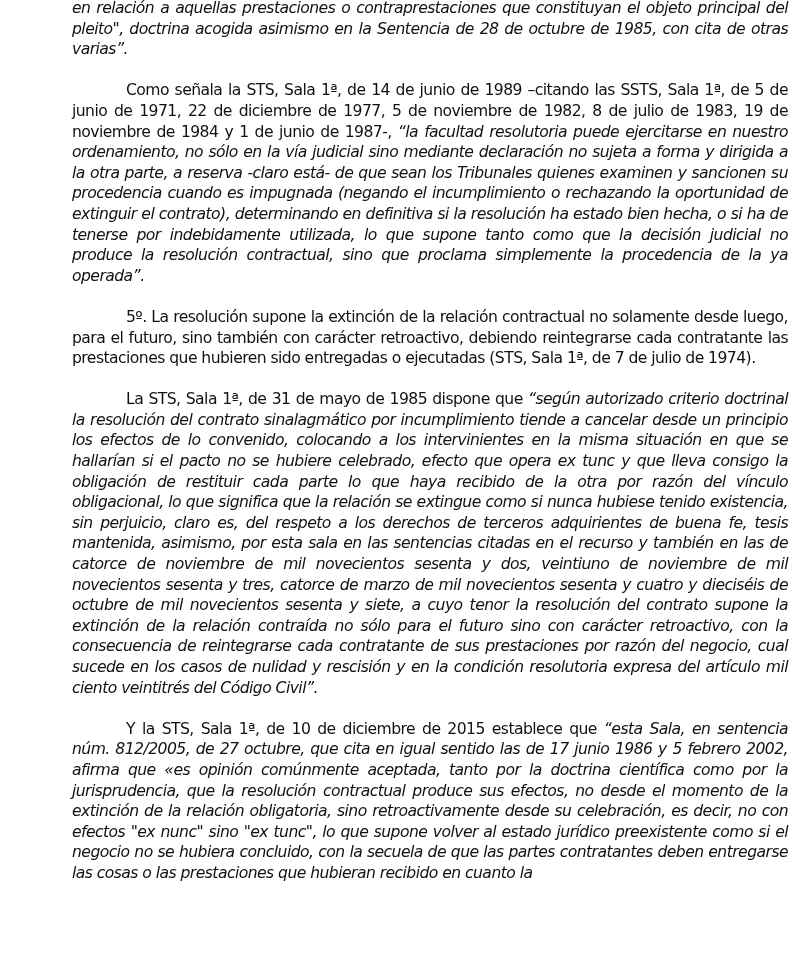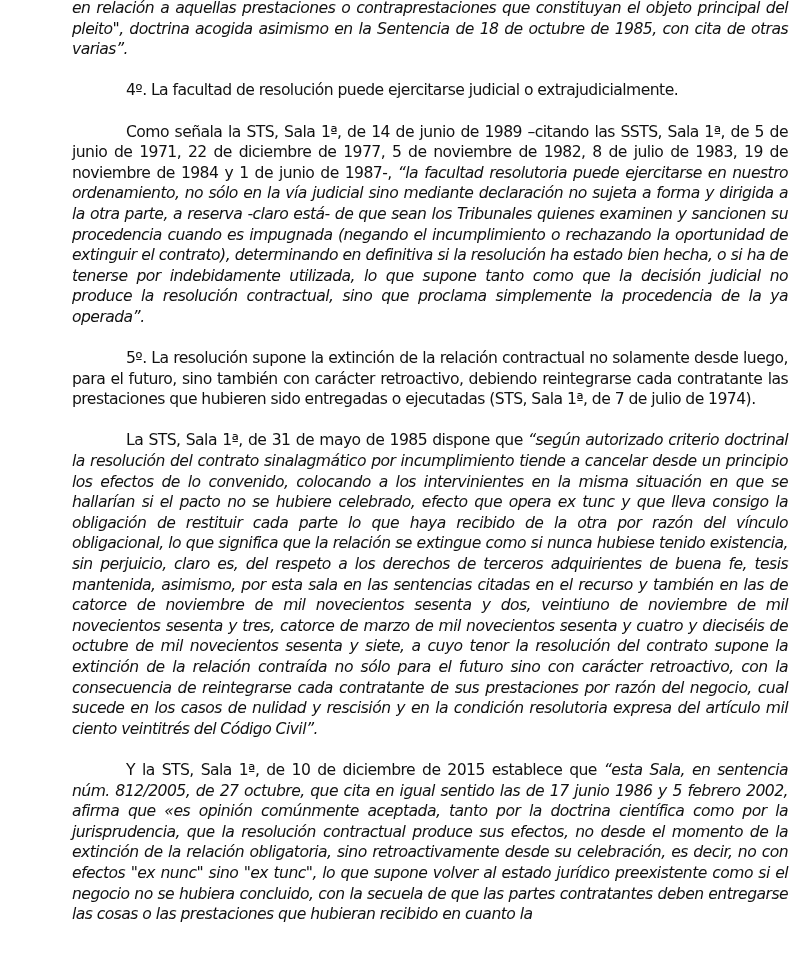--- a/index.html
+++ b/index.html
@@ -14,23 +14,22 @@
   .para { margin-top: 20.6px; }
   .indent { text-indent: 54px; }
   .first { margin-top: -2px; }
   i { font-style: italic; }
 </style>
 </head>
 <body>
 
 <div class="page">
 
-  <p class="first"><i>en relación a aquellas prestaciones o contraprestaciones que constituyan el objeto principal del pleito", doctrina acogida asimismo en la Sentencia de 18 de octubre de 1985, con cita de otras varias”.</i></p>
+  <p class="first"><i>en relación a aquellas prestaciones o contraprestaciones que constituyan el objeto principal del pleito", doctrina acogida asimismo en la Sentencia de 28 de octubre de 1985, con cita de otras varias”.</i></p>
 
-  <p class="para indent"><span>4º. La facultad de resolución puede ejercitarse judicial o extrajudicialmente.</span></p>
 
   <p class="para indent"><span>Como señala la STS, Sala 1ª, de 14 de junio de 1989 –citando las SSTS, Sala 1ª, de 5 de junio de 1971, 22 de diciembre de 1977, 5 de noviembre de 1982, 8 de julio de 1983, 19 de noviembre de 1984 y 1 de junio de 1987-, </span><i>“la facultad resolutoria puede ejercitarse en nuestro ordenamiento, no sólo en la vía judicial sino mediante declaración no sujeta a forma y dirigida a la otra parte, a reserva -claro está- de que sean los Tribunales quienes examinen y sancionen su procedencia cuando es impugnada (negando el incumplimiento o rechazando la oportunidad de extinguir el contrato), determinando en definitiva si la resolución ha estado bien hecha, o si ha de tenerse por indebidamente utilizada, lo que supone tanto como que la decisión judicial no produce la resolución contractual, sino que proclama simplemente la procedencia de la ya operada”.</i></p>
 
   <p class="para indent"><span>5º. La resolución supone la extinción de la relación contractual no solamente desde luego, para el futuro, sino también con carácter retroactivo, debiendo reintegrarse cada contratante las prestaciones que hubieren sido entregadas o ejecutadas (STS, Sala 1ª, de 7 de julio de 1974).</span></p>
 
   <p class="para indent"><span>La STS, Sala 1ª, de 31 de mayo de 1985 dispone que </span><i>“según autorizado criterio doctrinal la resolución del contrato sinalagmático por incumplimiento tiende a cancelar desde un principio los efectos de lo convenido, colocando a los intervinientes en la misma situación en que se hallarían si el pacto no se hubiere celebrado, efecto que opera ex tunc y que lleva consigo la obligación de restituir cada parte lo que haya recibido de la otra por razón del vínculo obligacional, lo que significa que la relación se extingue como si nunca hubiese tenido existencia, sin perjuicio, claro es, del respeto a los derechos de terceros adquirientes de buena fe, tesis mantenida, asimismo, por esta sala en las sentencias citadas en el recurso y también en las de catorce de noviembre de mil novecientos sesenta y dos, veintiuno de noviembre de mil novecientos sesenta y tres, catorce de marzo de mil novecientos sesenta y cuatro y dieciséis de octubre de mil novecientos sesenta y siete, a cuyo tenor la resolución del contrato supone la extinción de la relación contraída no sólo para el futuro sino con carácter retroactivo, con la consecuencia de reintegrarse cada contratante de sus prestaciones por razón del negocio, cual sucede en los casos de nulidad y rescisión y en la condición resolutoria expresa del artículo mil ciento veintitrés del Código Civil”.</i></p>
 
   <p class="para indent"><span>Y la STS, Sala 1ª, de 10 de diciembre de 2015 establece que </span><i>“esta Sala, en sentencia núm. 812/2005, de 27 octubre, que cita en igual sentido las de 17 junio 1986 y 5 febrero 2002, afirma que «es opinión comúnmente aceptada, tanto por la doctrina científica como por la jurisprudencia, que la resolución contractual produce sus efectos, no desde el momento de la extinción de la relación obligatoria, sino retroactivamente desde su celebración, es decir, no con efectos "ex nunc" sino "ex tunc", lo que supone volver al estado jurídico preexistente como si el negocio no se hubiera concluido, con la secuela de que las partes contratantes deben entregarse las cosas o las prestaciones que hubieran recibido en cuanto la</i></p>
 
 </div>

